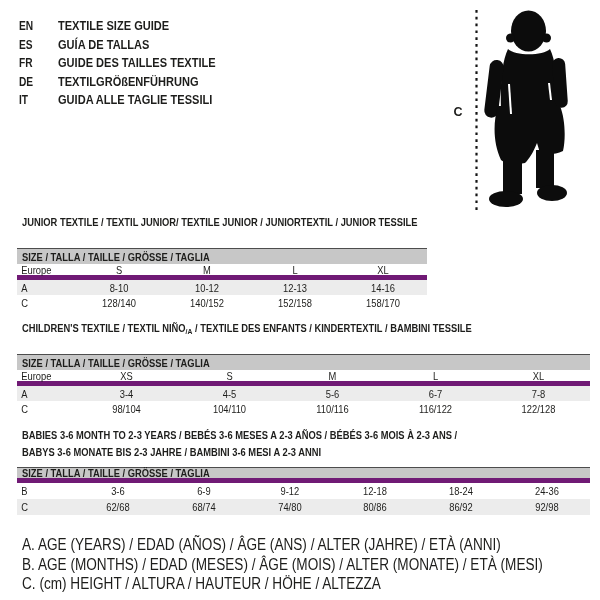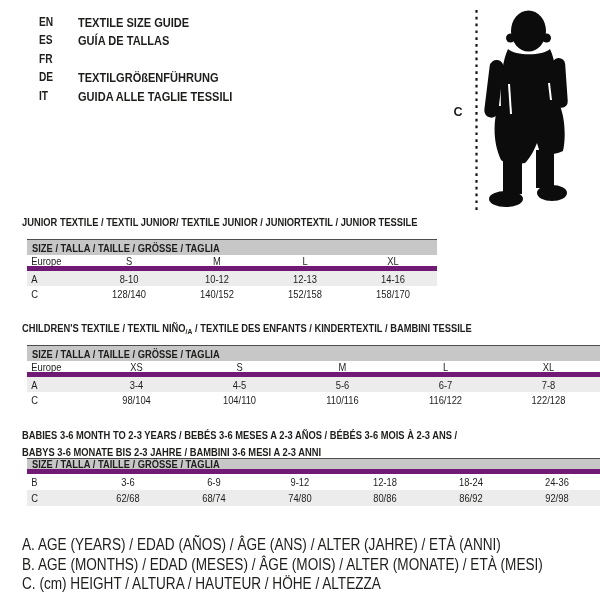--- a/index.html
+++ b/index.html
@@ -8,35 +8,35 @@
     position: relative;
     background: #ffffff;
     color: #1d1d1b;
     font-family: "Liberation Sans", sans-serif;
     overflow: hidden;
   }
   .abs { position: absolute; }
 
   
   .langs { left: 19px; top: 15px; }
-  .lang-row { display: flex; align-items: flex-start; height: 18.4px; margin-left: 20px; }
+  .lang-row { display: flex; align-items: flex-end; height: 18.4px; }
   .lang-code { width: 39px; font-weight: bold; font-size: 12px; }
   .lang-title { font-weight: bold; font-size: 13px; }
   .lang-code > span, .lang-title > span { transform: scaleX(0.85); transform-origin: 0 50%; white-space: nowrap; display: inline-block; }
 
   
   .measure-label { left: 449px; top: 105px; width: 18px; text-align: center; font-weight: bold; font-size: 12.5px; }
 
   
   .section-title { left: 22px; font-weight: bold; font-size: 11px; white-space: nowrap; transform: scaleX(0.85); transform-origin: 0 50%; line-height: 14px; }
   .two-line { line-height: 17px; }
   .subscript { font-size: 8px; vertical-align: -2px; }
 
   
-  .sizetable { position: absolute; left: 27px; border-top: 1px solid #4d4d4d; font-size: 11px; }
+  .sizetable { position: absolute; left: 17px; border-top: 1px solid #4d4d4d; font-size: 11px; margin-top: 9px; }
   .t-head { height: 15px; background: #c7c7c7; display: flex; align-items: center; padding-left: 5px; font-weight: bold; }
   .t-head > span { transform: scaleX(0.85); transform-origin: 0 50%; white-space: nowrap; display: inline-block; }
   .t-row { display: flex; align-items: center; }
   .r16 { height: 16px; }
   .r15 { height: 15px; }
   .rule { border-bottom: 5px solid #701a75; }
   .stripe { background: #ececec; }
   .lab { width: 58px; padding-left: 5px; transform: scaleX(0.85); transform-origin: 0 50%; white-space: nowrap; }
   .val { flex: 1; text-align: center; transform: scaleX(0.85); white-space: nowrap; }
 
@@ -52,20 +52,21 @@
   <div class="lang-row">
     <div class="lang-code"><span>EN</span></div>
     <div class="lang-title"><span>TEXTILE SIZE GUIDE</span></div>
   </div>
   <div class="lang-row">
     <div class="lang-code"><span>ES</span></div>
     <div class="lang-title"><span>GUÍA DE TALLAS</span></div>
   </div>
   <div class="lang-row">
     <div class="lang-code"><span>FR</span></div>
+    <div class="lang-title"><span>GUIDE DES TAILLES TEXTILE</span></div>
   </div>
   <div class="lang-row">
     <div class="lang-code"><span>DE</span></div>
     <div class="lang-title"><span>TEXTILGRÖßENFÜHRUNG</span></div>
   </div>
   <div class="lang-row">
     <div class="lang-code"><span>IT</span></div>
     <div class="lang-title"><span>GUIDA ALLE TAGLIE TESSILI</span></div>
   </div>
 </div>

